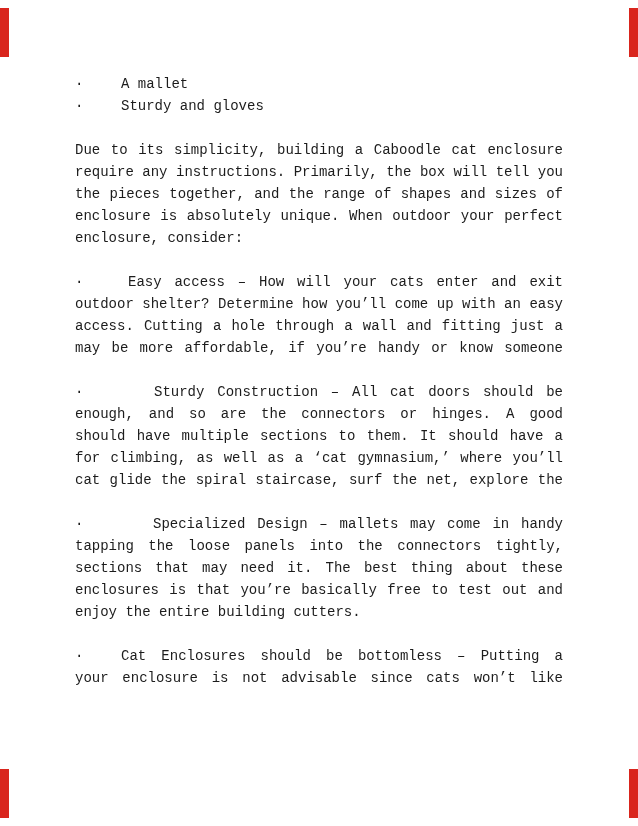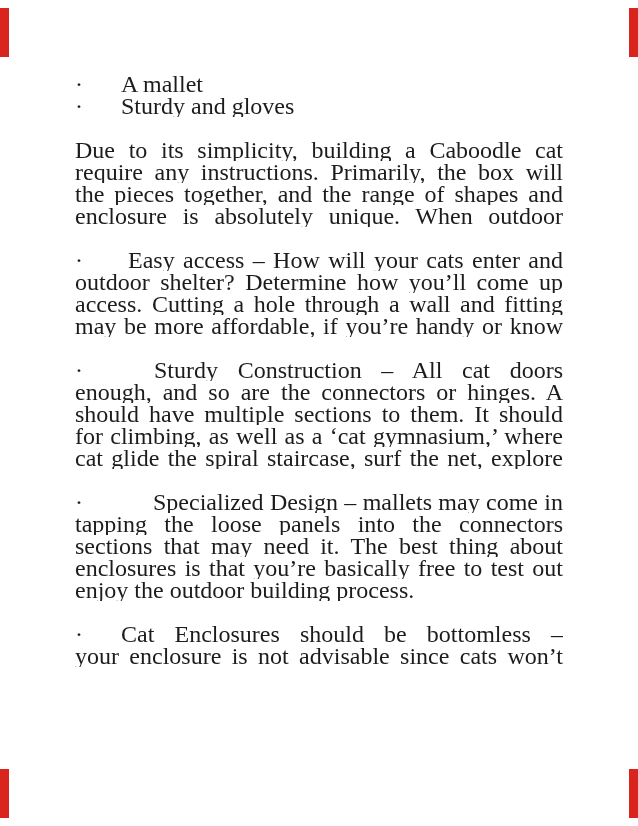--- a/index.html
+++ b/index.html
@@ -2,22 +2,22 @@
 <html style="--page-bg: #ffffff; --text-color: #1c1c1c; --marker-color: #d9251d;"><head>
 <meta charset="utf-8">
 <style>
   html, body { margin: 0; padding: 0; background: #ffffff; }
   .page {
     position: relative;
     width: 638px;
     height: 826px;
     background: var(--page-bg, #ffffff);
     overflow: hidden;
-    font-family: Liberation Serif, serif;
-    font-size: 24px;
+    font-family: Liberation Mono, monospace;
+    font-size: 14px;
     line-height: 22px;
     color: var(--text-color, #1c1c1c);
   }
   .corner-marker {
     position: absolute;
     width: 9px;
     height: 49px;
     background: var(--marker-color, #d9251d);
   }
   .corner-marker.tl { left: 0; top: 8px; }
@@ -67,20 +67,21 @@
       <div class="list-row">
         <span class="li-bullet">·</span><span>Sturdy and gloves</span>
       </div>
     </div>
 
     <div class="para">
       <div class="line">Due to its simplicity, building a Caboodle cat enclosure will not</div>
       <div class="line">require any instructions. Primarily, the box will tell you how to put</div>
       <div class="line">the pieces together, and the range of shapes and sizes of your</div>
       <div class="line">enclosure is absolutely unique. When outdoor your perfect</div>
+      <div class="line last">enclosure, consider:</div>
     </div>
 
     <div class="para">
       <div class="line">
         <span class="tab tab-53">·</span><span>Easy access – How will your cats enter and exit their new</span>
       </div>
       <div class="line">outdoor shelter? Determine how you’ll come up with an easy</div>
       <div class="line">access. Cutting a hole through a wall and fitting just a cat door</div>
       <div class="line last">may be more affordable, if you’re handy or know someone who is.</div>
     </div>
@@ -95,21 +96,21 @@
       <div class="line">cat glide the spiral staircase, surf the net, explore the tower and</div>
     </div>
 
     <div class="para">
       <div class="line">
         <span class="tab tab-78">·</span><span>Specialized Design – mallets may come in handy for</span>
       </div>
       <div class="line">tapping the loose panels into the connectors tightly, shaping up</div>
       <div class="line">sections that may need it. The best thing about these outdoor</div>
       <div class="line">enclosures is that you’re basically free to test out and ultimately</div>
-      <div class="line last">enjoy the outdoor building process.</div>
+      <div class="line last">enjoy the entire building cutters.</div>
     </div>
 
     <div class="para">
       <div class="line">
         <span class="tab tab-46">·</span><span>Cat Enclosures should be bottomless – Putting a bottom on</span>
       </div>
       <div class="line">your enclosure is not advisable since cats won’t like trying to walk</div>
     </div>
 
   </div>

